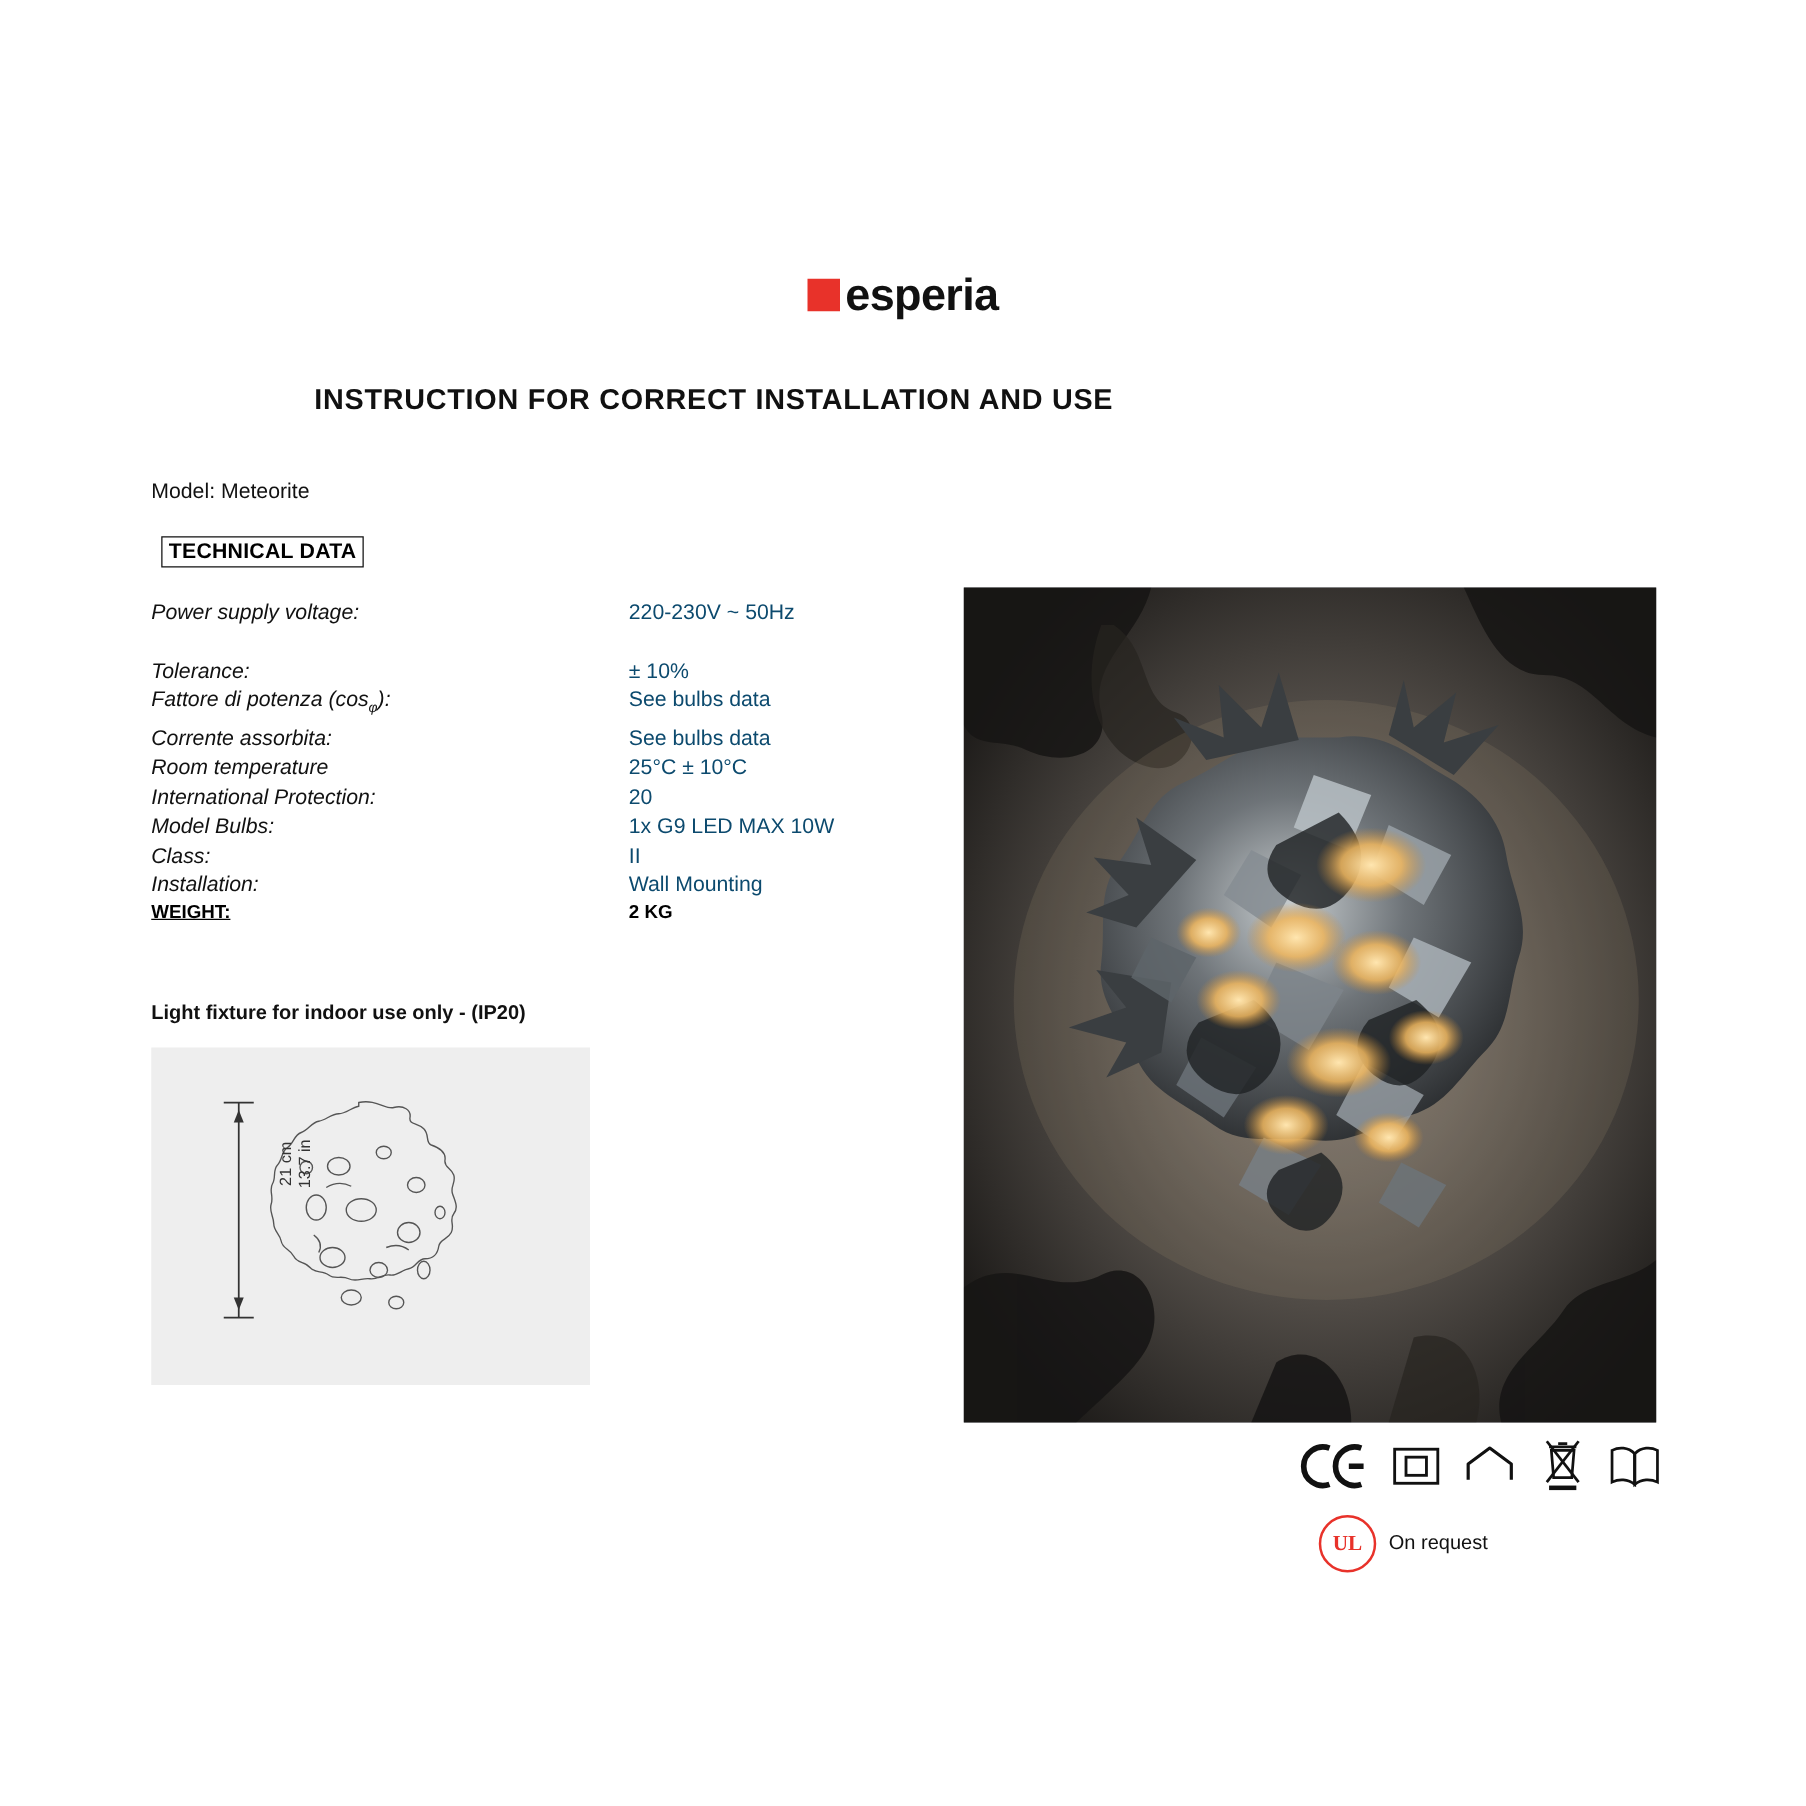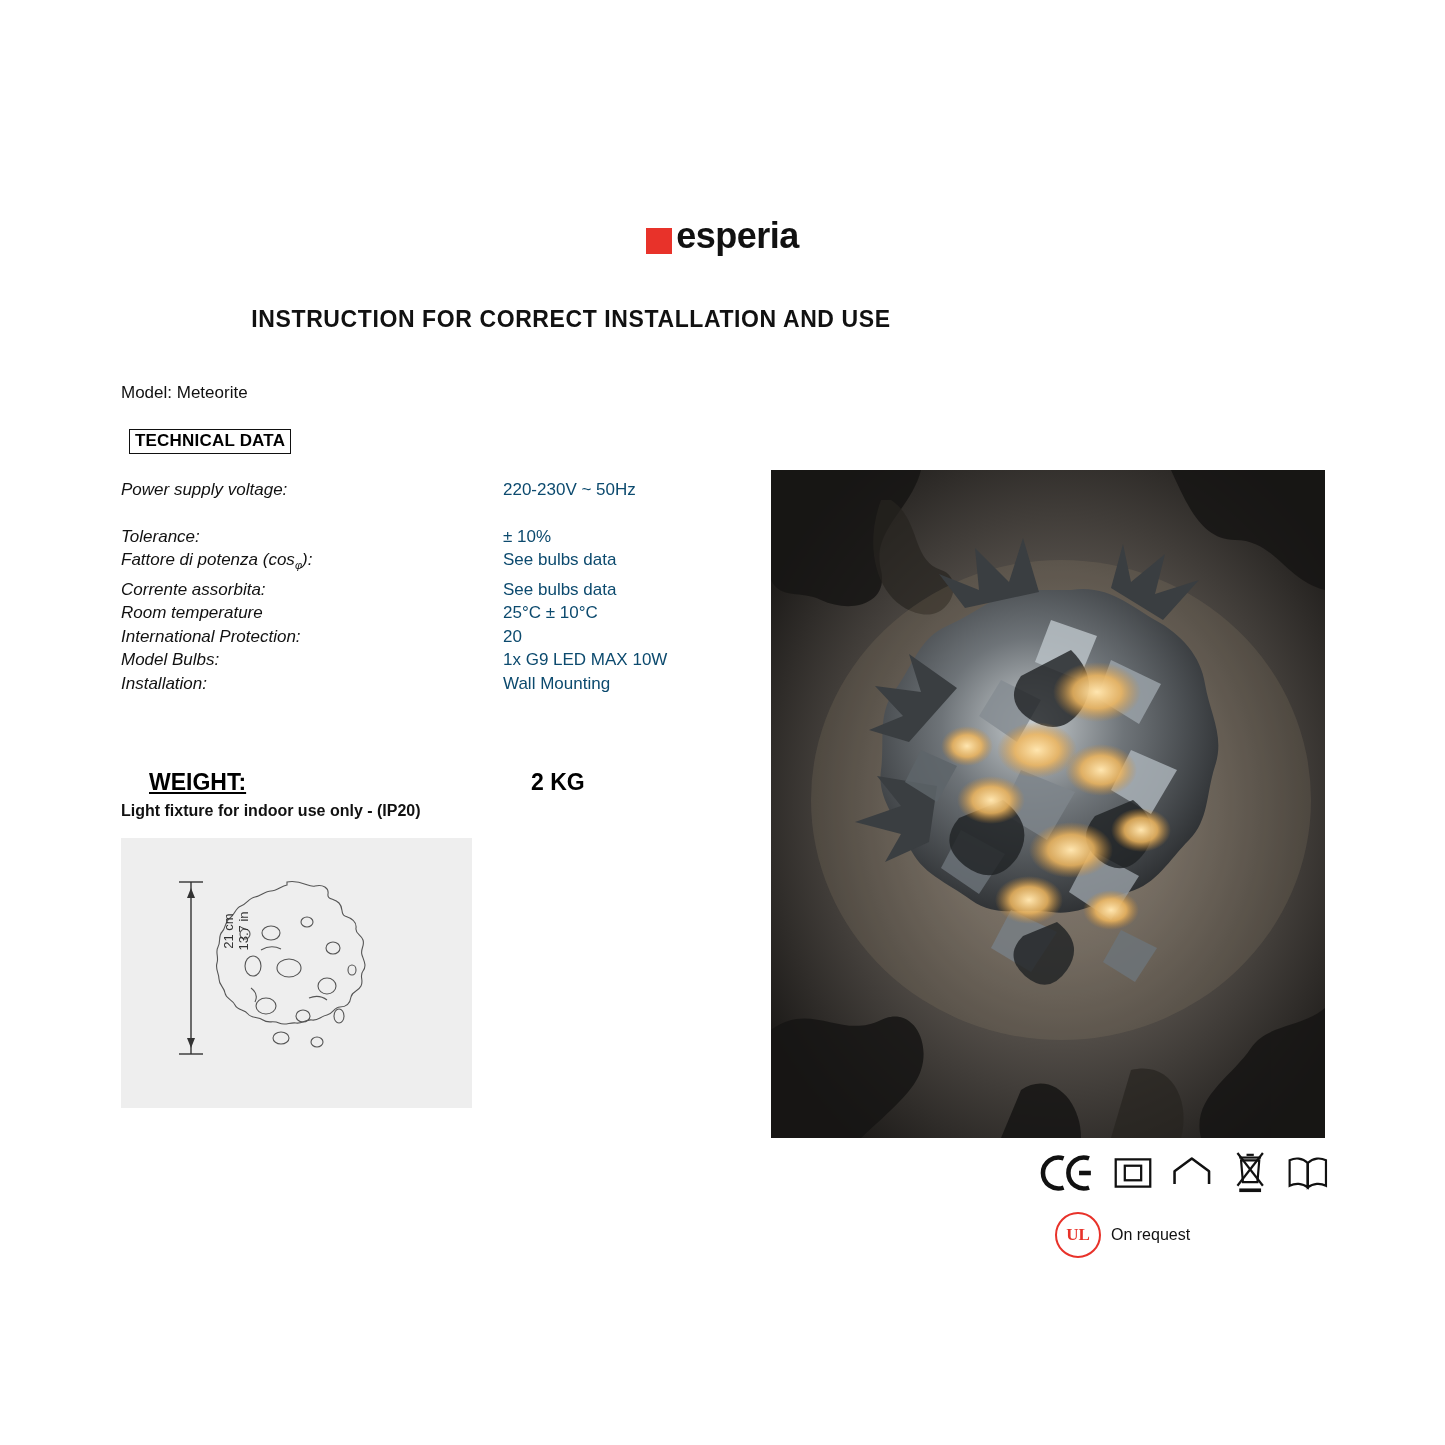--- a/index.html
+++ b/index.html
@@ -17,21 +17,21 @@
   }
 
   
   .brand {
     position: absolute;
     top: 218px;
     left: 0;
     width: 1445px;
     display: flex;
     justify-content: center;
-    align-items: flex-end;
+    align-items: center;
   }
   .brand-mark {
     width: 26px;
     height: 26px;
     background: #e8322a;
     margin-right: 4px;
   }
   .brand-name {
     font-size: 36px;
     font-weight: bold;
@@ -91,25 +91,24 @@
   .spec-table td.value { font-weight: normal; color: #0c4a6e; }
   .spec-table tr.gap td { height: 23px; }
 
   .sub {
     font-size: 11px;
     vertical-align: sub;
   }
 
   .weight-row {
     position: absolute;
-    top: 769px;
+    top: 721px;
     left: 121px;
     width: 620px;
-    font-size: 23px;
-    margin-left: 28px;
+    font-size: 15px;
   }
   .weight-label {
     display: inline-block;
     width: 382px;
     font-weight: bold;
     text-decoration: underline;
   }
   .weight-value { font-weight: bold; }
 
   .indoor-note {
@@ -228,20 +227,24 @@
     <td class="label">Room temperature</td>
     <td class="value">25°C ± 10°C</td>
   </tr>
   <tr>
     <td class="label">International Protection:</td>
     <td class="value">20</td>
   </tr>
   <tr>
     <td class="label">Model Bulbs:</td>
     <td class="value">1x G9 LED MAX 10W</td>
+  </tr>
+  <tr>
+    <td class="label">Class:</td>
+    <td class="value">II</td>
   </tr>
   <tr>
     <td class="label">Installation:</td>
     <td class="value">Wall Mounting</td>
   </tr>
 </tbody>
   </table>
 
 <div class="weight-row">
   <span class="weight-label">WEIGHT:</span><span class="weight-value">2 KG</span>

